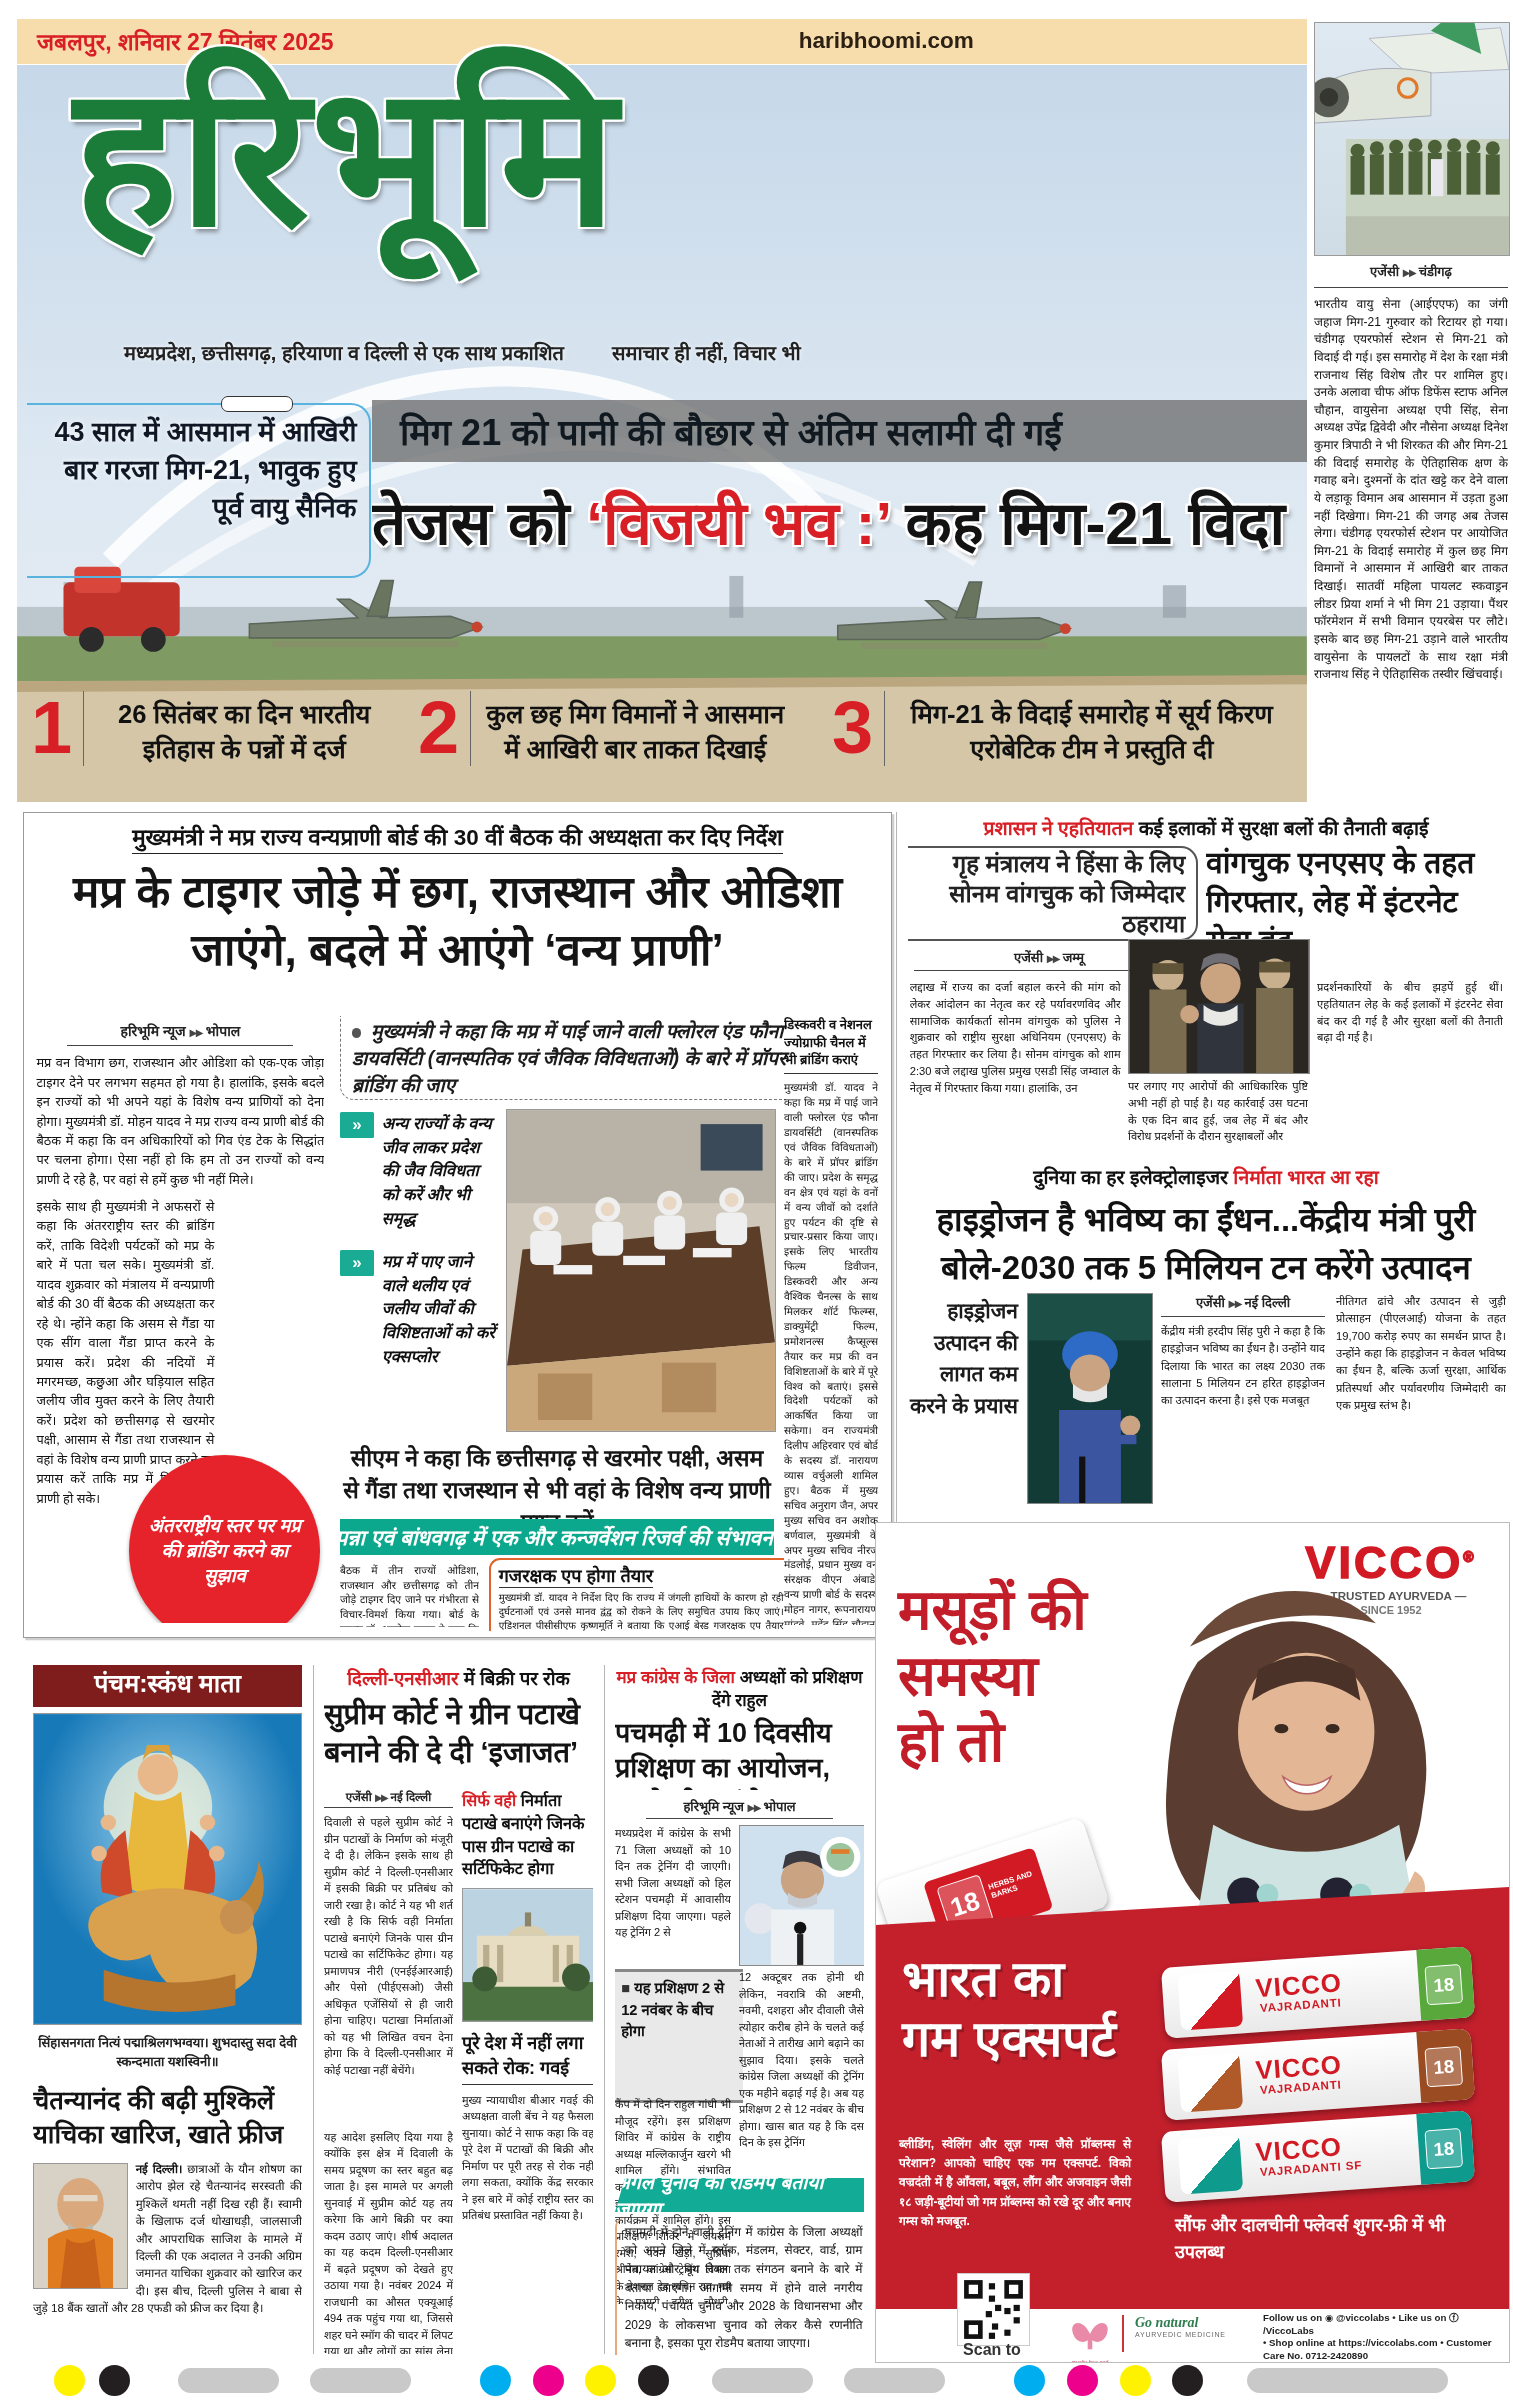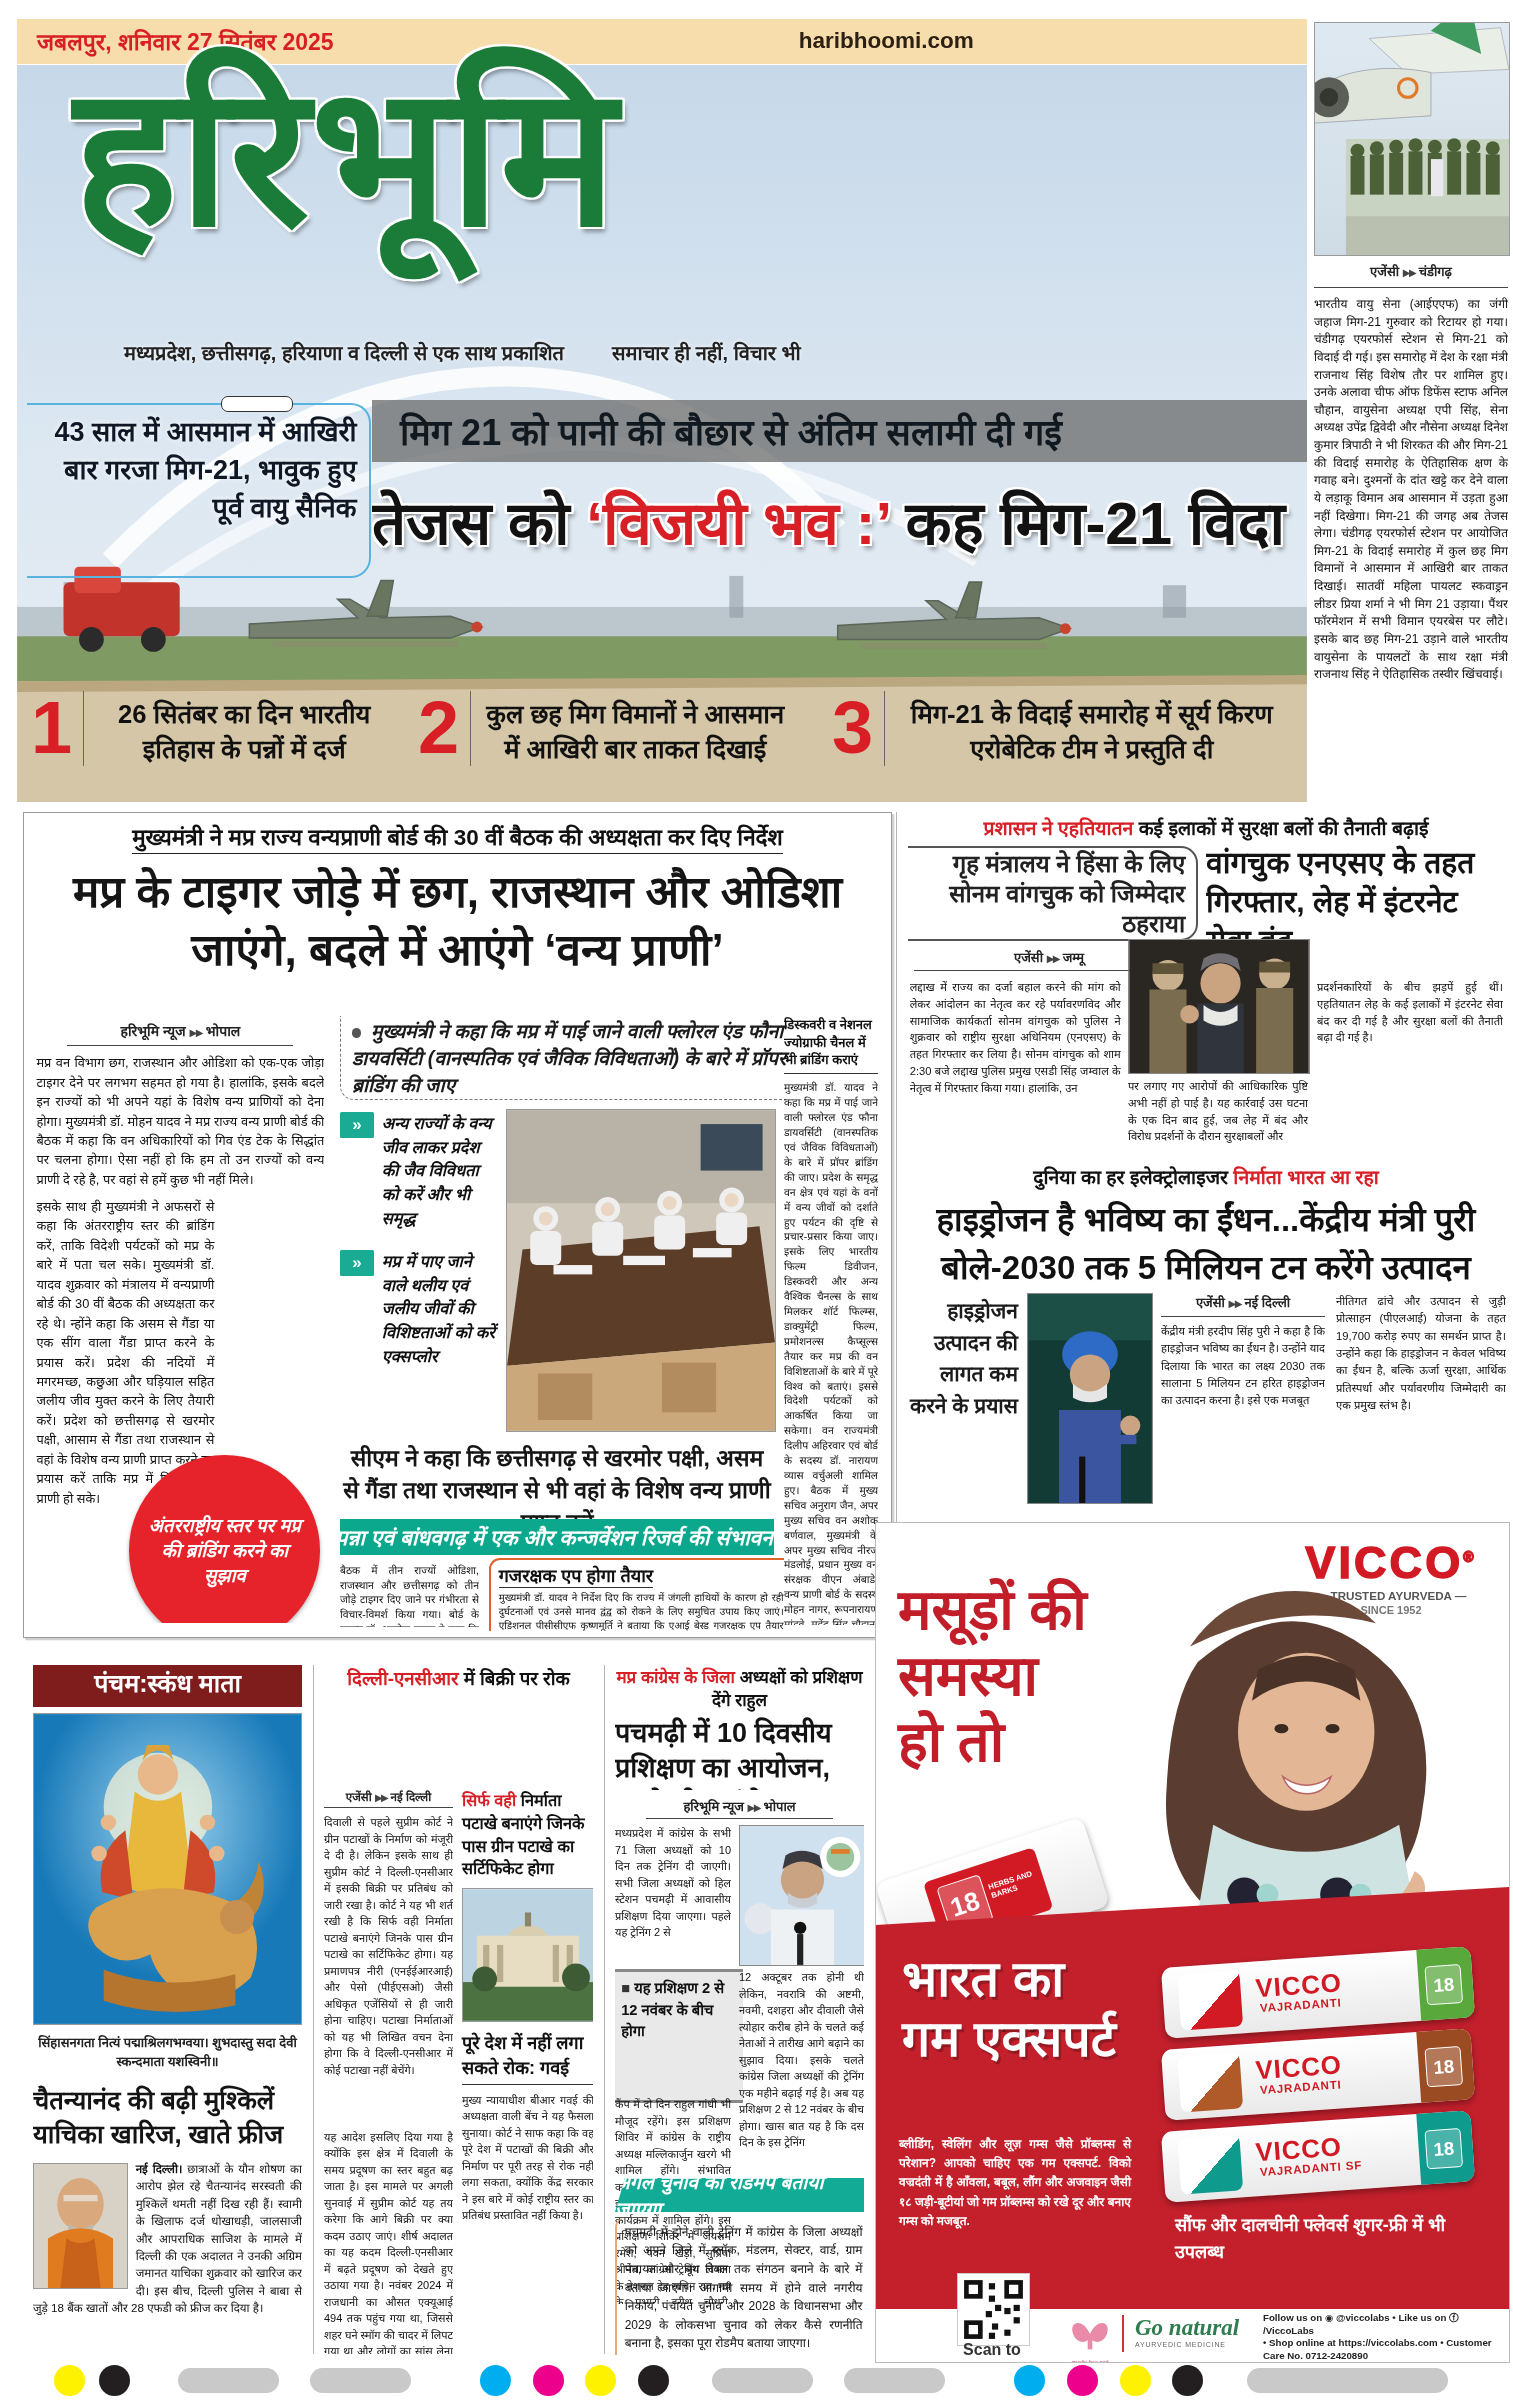--- a/index.html
+++ b/index.html
@@ -405,21 +405,21 @@
       <div class="abs b ctr" style="left:62px;top:31px;width:108px;font-size:16px;line-height:1.2;color:#333;">Scan to discover more and buy</div>
       <div class="abs" style="left:191px;top:4.6px;width:46px;height:43px;">
         <svg width="46" height="43" viewBox="0 0 60 56">
             <path d="M30,26 C20,4 2,10 8,26 C12,38 26,40 30,30 C34,40 48,38 52,26 C58,10 40,4 30,26Z" fill="#e88aa8"></path>
             <rect x="27" y="30" width="6" height="16" fill="#e88aa8"></rect>
           </svg>
         <div class="ctr" style="font-size:5.4px;color:#c46;line-height:1.1;">cruelty free and vegan</div>
       </div>
       <div class="abs" style="left:246px;top:6.2px;width:1.5px;height:37px;background:#c33;"></div>
       <div class="abs" style="left:259px;top:6.2px;width:108px;">
-        <div class="b i" style="font-size:23px;color:#2f7d4f;font-family:'Liberation Serif','DejaVu Serif',serif;">Go natural</div>
+        <div class="b i" style="font-size:14px;color:#2f7d4f;font-family:'Liberation Serif','DejaVu Serif',serif;">Go natural</div>
         <div style="font-size:7px;color:#666;letter-spacing:0.8px;">AYURVEDIC MEDICINE</div>
       </div>
       <div class="abs" style="left:387px;top:3.1px;width:237px;font-size:9.7px;line-height:1.3;color:#222;">
         <div class="b">Follow us on ◉ @viccolabs • Like us on ⓕ /ViccoLabs</div>
         <div class="b">• Shop online at https://viccolabs.com • Customer Care No. 0712-2420890</div>
 
       </div>
     </div>
   </div>
 
@@ -470,20 +470,21 @@
       <span class="b">नई दिल्ली।</span><span> छात्राओं के यौन शोषण का आरोप झेल रहे चैतन्यानंद सरस्वती की मुश्किलें थमती नहीं दिख रही हैं। स्वामी के खिलाफ दर्ज धोखाधड़ी, जालसाजी और आपराधिक साजिश के मामले में दिल्ली की एक अदालत ने उनकी अग्रिम जमानत याचिका शुक्रवार को खारिज कर दी। इस बीच, दिल्ली पुलिस ने बाबा से जुड़े 18 बैंक खातों और 28 एफडी को फ्रीज कर दिया है।</span>
     </div>
   </div>
 
   <div class="vrule" style="left:313px;top:1665px;height:689px;"></div>
 
   <div class="abs ov" style="left:324px;top:1665px;width:269px;height:694px;">
     <div class="ctr kicker" style="font-size:18.6px;">
       <span class="red">दिल्ली-एनसीआर</span><span> में बिक्री पर रोक</span>
     </div>
+    <div class="b ov" style="font-size:29px;line-height:1.3;height:81px;margin-top:6.2px;color:#131313;">सुप्रीम कोर्ट ने ग्रीन पटाखे बनाने की दे दी ‘इजाजत’</div>
 
     <div class="abs" style="left:0;top:124px;width:129px;">
       <div class="byline" style="font-size:11.6px;">
         <span>एजेंसी</span>
         <span class="chev">▶▶</span>
         <span>नई दिल्ली</span>
       </div>
       <div style="border-bottom:1.5px solid #444;margin:3.1px 0 6.2px;"></div>
       <div class="jc ov" style="font-size:11px;line-height:1.5;height:310px;">दिवाली से पहले सुप्रीम कोर्ट ने ग्रीन पटाखों के निर्माण को मंजूरी दे दी है। लेकिन इसके साथ ही सुप्रीम कोर्ट ने दिल्ली-एनसीआर में इसकी बिक्री पर प्रतिबंध को जारी रखा है। कोर्ट ने यह भी शर्त रखी है कि सिर्फ वही निर्माता पटाखे बनाएंगे जिनके पास ग्रीन पटाखे का सर्टिफिकेट होगा। यह प्रमाणपत्र नीरी (एनईईआरआई) और पेसो (पीईएसओ) जैसी अधिकृत एजेंसियों से ही जारी होना चाहिए। पटाखा निर्माताओं को यह भी लिखित वचन देना होगा कि वे दिल्ली-एनसीआर में कोई पटाखा नहीं बेचेंगे।</div>
       <div class="jc ov" style="font-size:11px;line-height:1.5;height:225px;margin-top:4.6px;">यह आदेश इसलिए दिया गया है क्योंकि इस क्षेत्र में दिवाली के समय प्रदूषण का स्तर बहुत बढ़ जाता है। इस मामले पर अगली सुनवाई में सुप्रीम कोर्ट यह तय करेगा कि आगे बिक्री पर क्या कदम उठाए जाएं। शीर्ष अदालत का यह कदम दिल्ली-एनसीआर में बढ़ते प्रदूषण को देखते हुए उठाया गया है। नवंबर 2024 में राजधानी का औसत एक्यूआई 494 तक पहुंच गया था, जिससे शहर घने स्मॉग की चादर में लिपट गया था और लोगों का सांस लेना मुश्किल हो गया था।</div>

